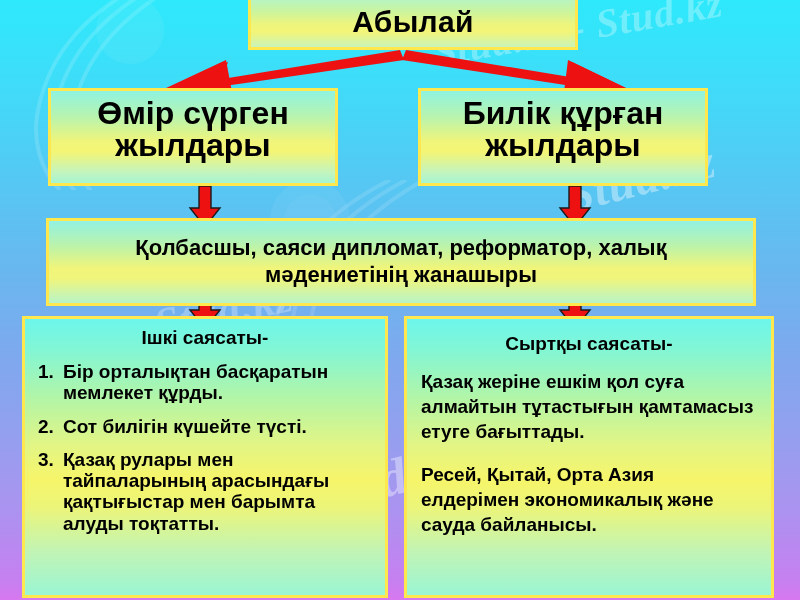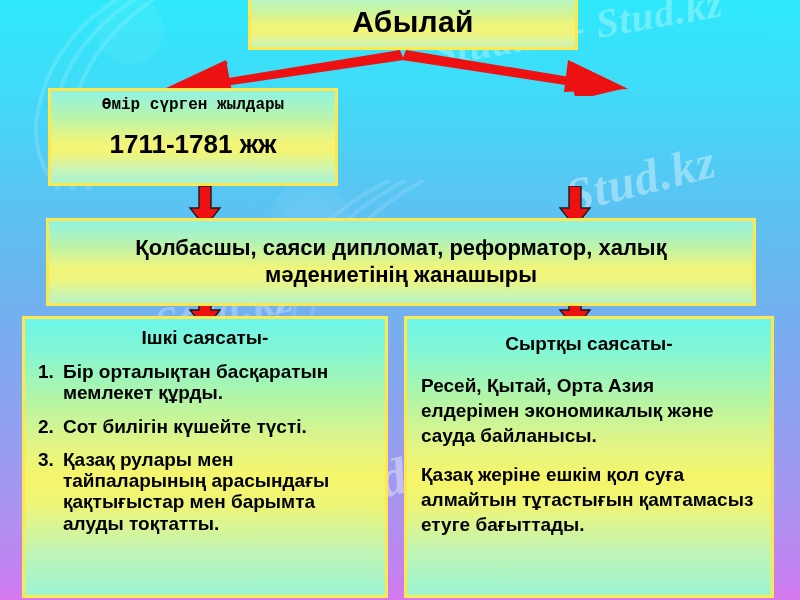--- a/index.html
+++ b/index.html
@@ -102,25 +102,24 @@
         #8ff3e0 0%,
         #b8f4ae 28%,
         #f0f57a 55%,
         #f4f574 66%,
         #c4f4bd 88%,
         #a5f5d2 100%);
   }
   #years-lived-box { left: 48px; }
   #years-ruled-box { left: 418px; }
   .years-box .heading {
-    font-size: 16px;
+    font-size: 32px;
     font-weight: bold;
     line-height: 1.0;
     padding: 0 6px;
-    font-family: Liberation Mono, monospace;
   }
   .years-box .value {
     margin-top: 16px;
     font-size: 26px;
     font-weight: bold;
   }
 
   #roles-box {
     left: 46px;
     top: 218px;
@@ -255,33 +254,37 @@
 
   <div class="box" id="title-box">
     <span class="txt">Абылай</span>
   </div>
 
   <div class="box years-box" id="years-lived-box">
     <div class="heading">Өмір сүрген жылдары</div>
     <div class="value">1711-1781 жж</div>
   </div>
 
+  <div class="box years-box" id="years-ruled-box">
+    <div class="heading">Билік құрған жылдары</div>
+    <div class="value">1771-1781 жж</div>
+  </div>
 
   <div class="box" id="roles-box">
     <span class="txt">Қолбасшы, саяси дипломат, реформатор, халық мәдениетінің жанашыры</span>
   </div>
 
   <div class="box policy-box" id="internal-policy-box">
     <div class="policy-title">Ішкі саясаты-</div>
     <ol class="policy-list">
       <li>Бір орталықтан басқаратын мемлекет құрды.</li>
       <li>Сот билігін күшейте түсті.</li>
       <li>Қазақ рулары мен тайпаларының арасындағы қақтығыстар мен барымта алуды тоқтатты.</li>
     </ol>
   </div>
 
   <div class="box policy-box" id="external-policy-box">
     <div class="policy-title">Сыртқы саясаты-</div>
+    <p class="policy-para">Қазақ жеріне ешкім қол суға алмайтын тұтастығын қамтамасыз етуге бағыттады.</p>
     <p class="policy-para first">Ресей, Қытай, Орта Азия елдерімен экономикалық және сауда байланысы.</p>
-    <p class="policy-para">Қазақ жеріне ешкім қол суға алмайтын тұтастығын қамтамасыз етуге бағыттады.</p>
   </div>
 
 </div>
 
 </body></html>

